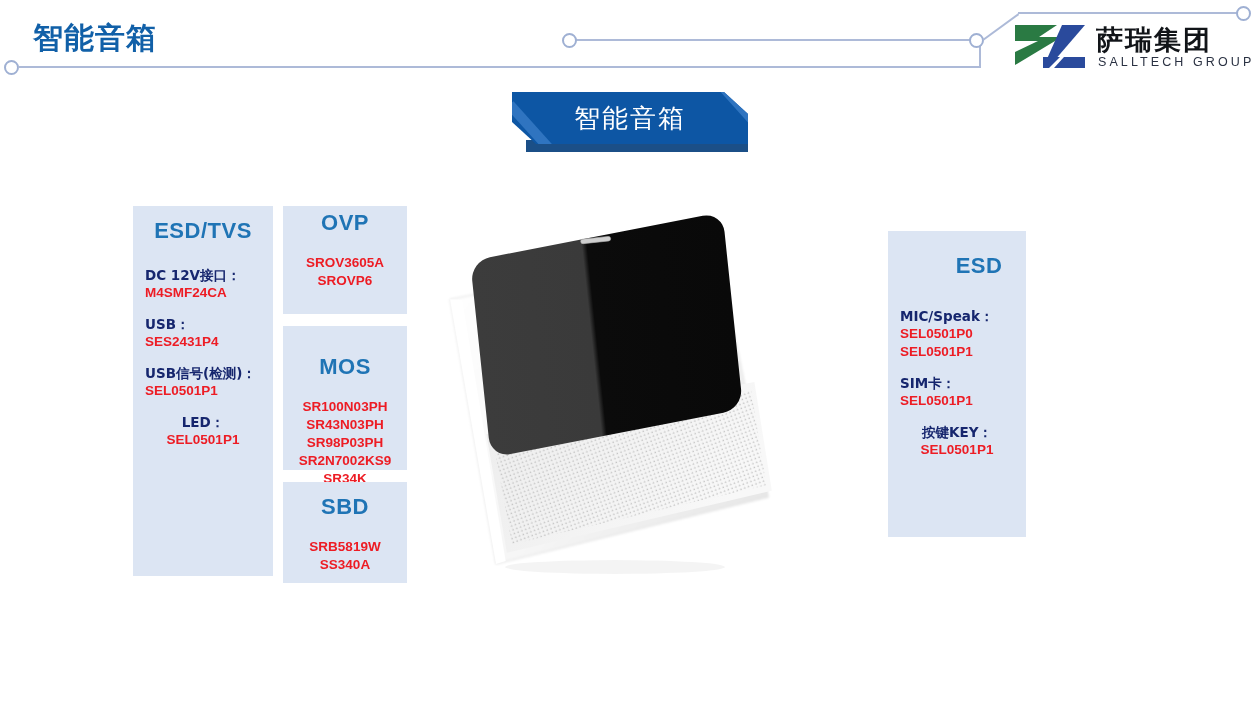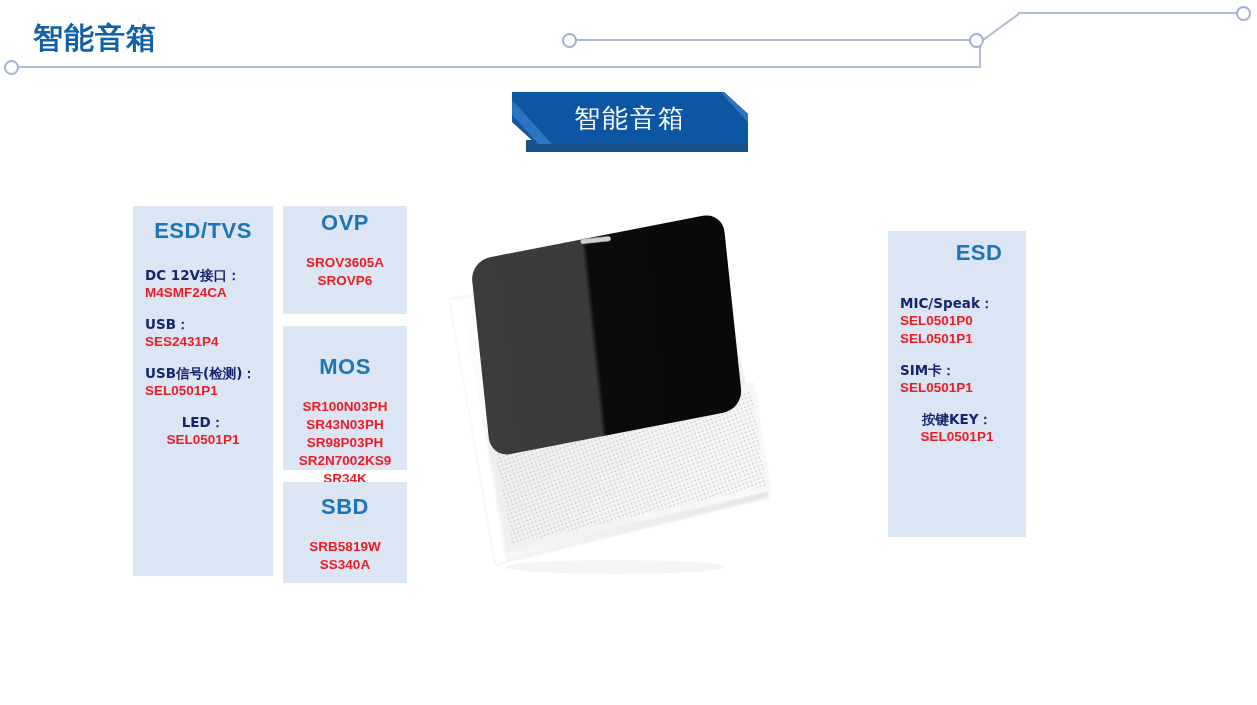--- a/index.html
+++ b/index.html
@@ -102,20 +102,32 @@
 
   <div class="deco-line" style="left:979px;top:40px;width:2px;height:27px;"></div>
 
   <div class="deco-circle" style="left:969px;top:33px;width:15px;height:15px;"></div>
 
   <div class="deco-diag" style="left:983px;top:39px;width:44px;transform:rotate(-36deg);"></div>
 
   <div class="deco-line" style="left:1018px;top:12px;width:222px;height:2px;"></div>
   <div class="deco-circle" style="left:1236px;top:6px;width:15px;height:15px;"></div>
 
+  <div id="logo">
+    <svg id="logo-mark" viewBox="0 0 72 46">
+
+      <polygon points="1,1 43,1 25,13 46,13 46,14 1,41 1,28 24,17 1,17" fill="#2a7a43"></polygon>
+
+      <polygon points="48,1 71,1 34,44 29,44 29,44" fill="#2a4a9c"></polygon>
+      <polygon points="29,33 46,33 35,44 29,44" fill="#2a4a9c"></polygon>
+      <polygon points="40,44 71,44 71,33 50,33" fill="#2a4a9c"></polygon>
+    </svg>
+    <div id="logo-cn">萨瑞集团</div>
+    <div id="logo-en">SALLTECH GROUP</div>
+  </div>
 </div>
 
 <div id="banner">
   <div id="banner-shadow"></div>
   <div id="banner-body">
     <div class="banner-stripe" style="left:-6px;top:16px;width:10px;height:70px;transform:rotate(-42deg);"></div>
     <div class="banner-stripe" style="left:196px;top:-14px;width:9px;height:80px;transform:rotate(-42deg);"></div>
     <div class="banner-stripe" style="left:216px;top:-6px;width:6px;height:80px;transform:rotate(-42deg);"></div>
   </div>
   <div id="banner-text">智能音箱</div>
@@ -170,21 +182,21 @@
   <div class="card-title" style="padding-top:12px;">SBD</div>
   <div class="card-body" style="padding-top:18px;">
     <div class="grp">
       <div class="pn">SRB5819W</div>
       <div class="pn">SS340A</div>
     </div>
   </div>
 </div>
 
 <div class="card" id="card-esd" style="left:888px;top:231px;width:138px;height:306px;">
-  <div class="card-title" style="padding-top:9px;margin-left:44px;">ESD</div>
+  <div class="card-title" style="padding-top:22px;margin-left:44px;">ESD</div>
   <div class="card-body" style="padding-top:28px;padding-left:12px;">
     <div class="grp">
       <div class="lbl">MIC/Speak：</div>
       <div class="pn">SEL0501P0</div>
       <div class="pn">SEL0501P1</div>
     </div>
     <div class="grp">
       <div class="lbl">SIM卡：</div>
       <div class="pn">SEL0501P1</div>
     </div>

